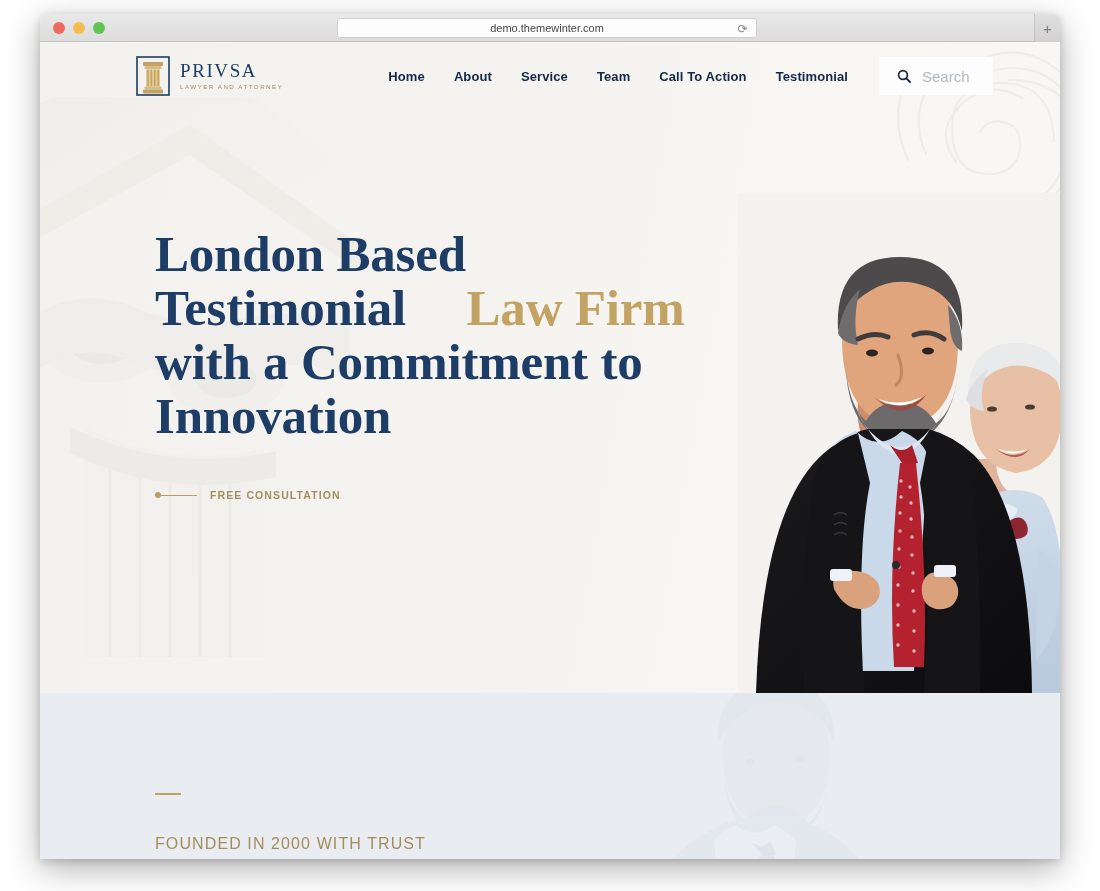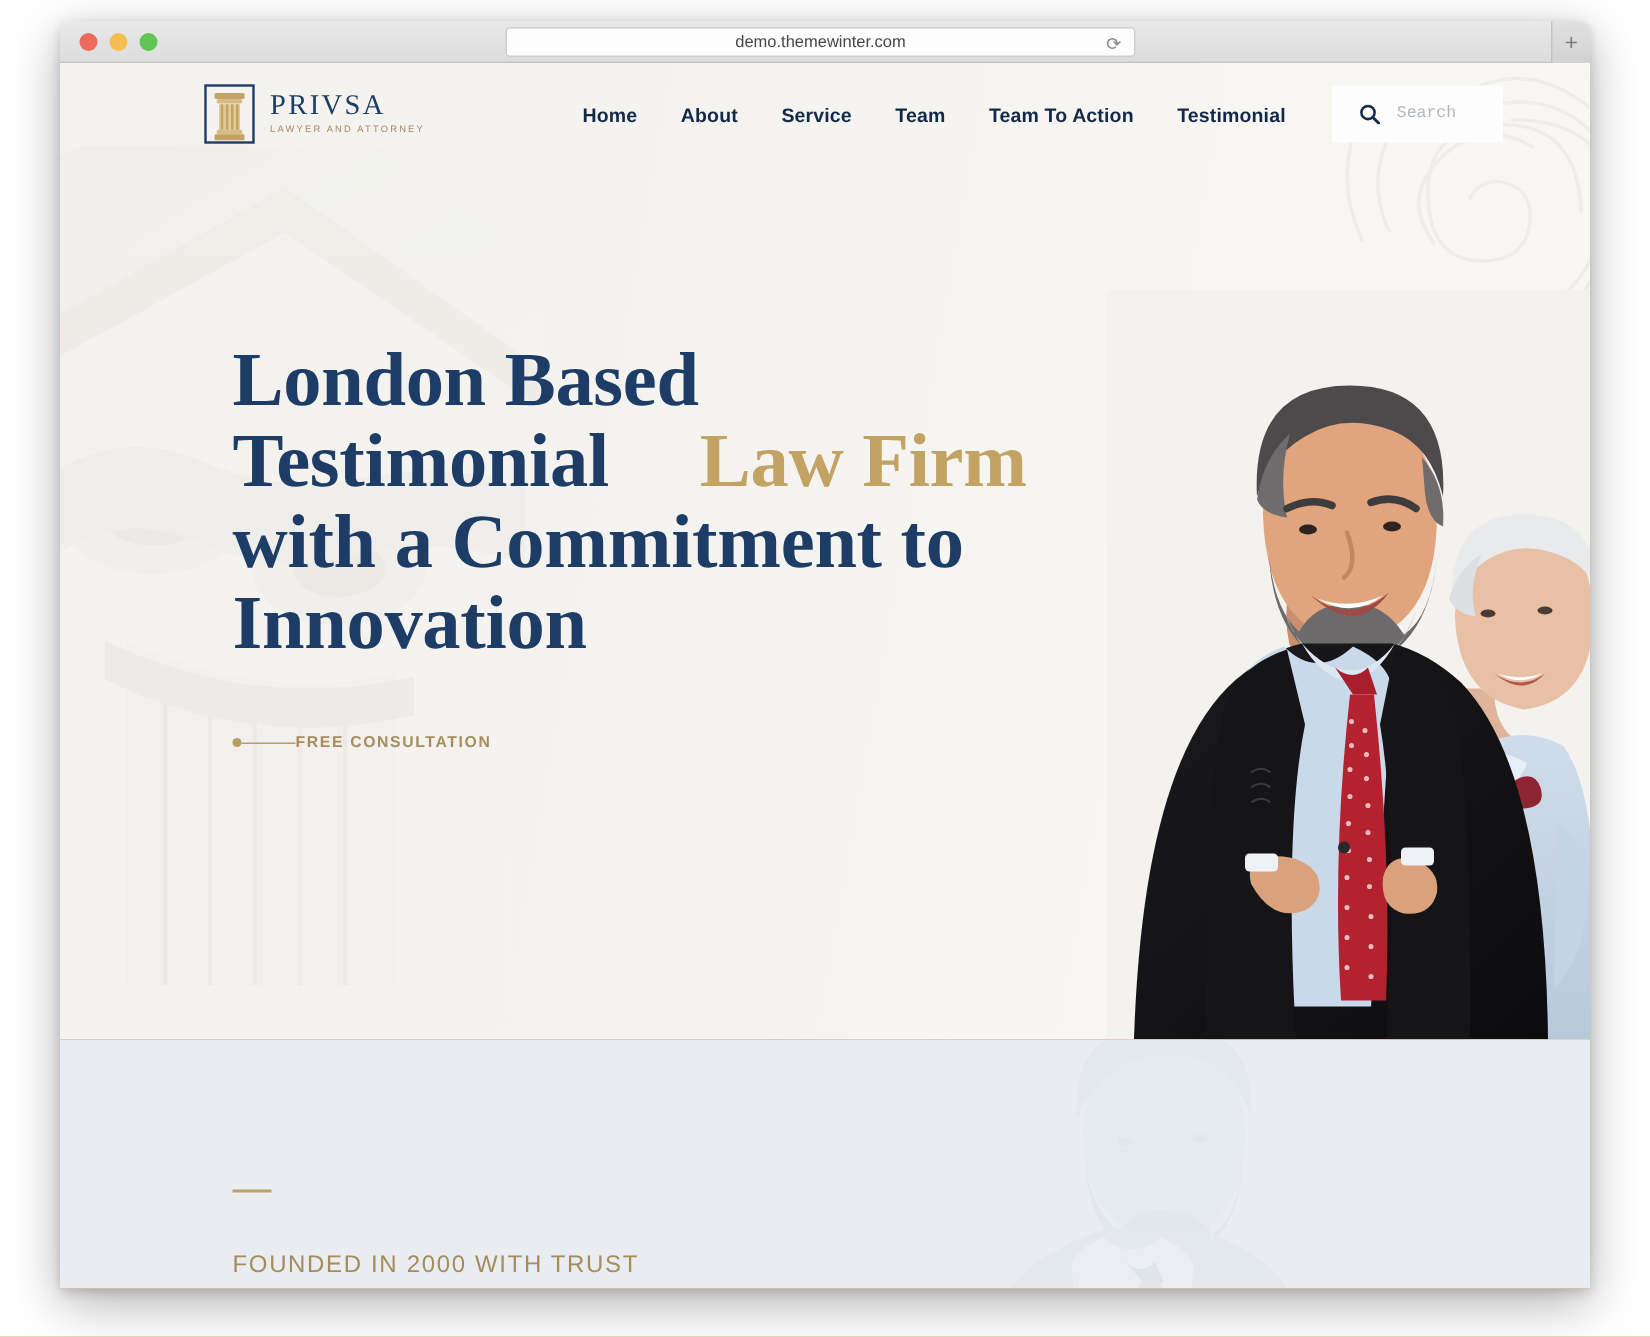--- a/index.html
+++ b/index.html
@@ -56,21 +56,21 @@
     border-left:1px solid #c2c2c2;
     display:flex; align-items:center; justify-content:center;
     color:#7d7d7d; font-size:15px; font-weight:300;
   }
 
   
   .viewport{
     position:relative;
     height:817px;
     overflow:hidden;
-    background:#a16207;
+    background:#c4b5fd;
   }
 
   
   .hero{
     position:relative;
     height:651px;
     background:
       linear-gradient(100deg,#f4f2ee 0%,#f5f3ef 42%,#f7f6f3 70%,#f8f7f5 100%);
     overflow:hidden;
   }
@@ -101,21 +101,21 @@
   .hero-title{
     font-family:"Liberation Serif", serif;
     font-size:51px;
     line-height:1.06;
     color:#1d3d66;
     letter-spacing:-.2px;
   }
   .hero-title .accent{ color:#c3a363;margin-left:48px; }
 
   .tagline-row{
-    display:flex; align-items:center; 
+    display:flex; align-items:center; gap:13px;
     margin-top:46px;
   }
   .tagline-marker{ display:flex; align-items:center; }
   .tagline-dot{
     width:6px; height:6px; border-radius:50%;
     background:#b99d63;
   }
   .tagline-line{
     width:36px; height:1px; background:#b99d63;
   }
@@ -159,22 +159,22 @@
   .search-box{
     margin-left:31px;
     width:114px; height:38px;
     background:#fdfdfd;
     display:flex; align-items:center;
     padding-left:18px; gap:11px;
   }
   .search-icon{ color:#12294a; }
   .search-input{
     border:none; outline:none; background:transparent;
-    font-size:11px; color:#9aa0a8;
-    font-family:Liberation Mono, monospace;
+    font-size:15px; color:#9aa0a8;
+    font-family:Liberation Sans, sans-serif;
     width:58px;
   }
   .search-input::placeholder{ color:#b2b7bd; }
 
   
   .about{
     position:relative;
     height:166px;
     background:#e9edf1;
     overflow:hidden;
@@ -293,21 +293,21 @@
             <div class="brand-name">PRIVSA</div>
             <div class="brand-sub">LAWYER AND ATTORNEY</div>
           </div>
         </div>
 
         <div class="nav-links">
           <span class="nav-link">Home</span>
           <span class="nav-link">About</span>
           <span class="nav-link">Service</span>
           <span class="nav-link">Team</span>
-          <span class="nav-link">Team To Action</span>
+          <span class="nav-link">Call To Action</span>
           <span class="nav-link">Testimonial</span>
         </div>
 
         <div class="search-box">
           <svg class="search-icon" width="14" height="14" viewBox="0 0 14 14">
             <circle cx="6" cy="6" r="4.4" fill="none" stroke="currentColor" stroke-width="1.7"></circle>
             <line x1="9.3" y1="9.3" x2="13" y2="13" stroke="currentColor" stroke-width="1.9" stroke-linecap="round"></line>
           </svg>
           <input class="search-input" type="text" placeholder="Search" style="">
         </div>

